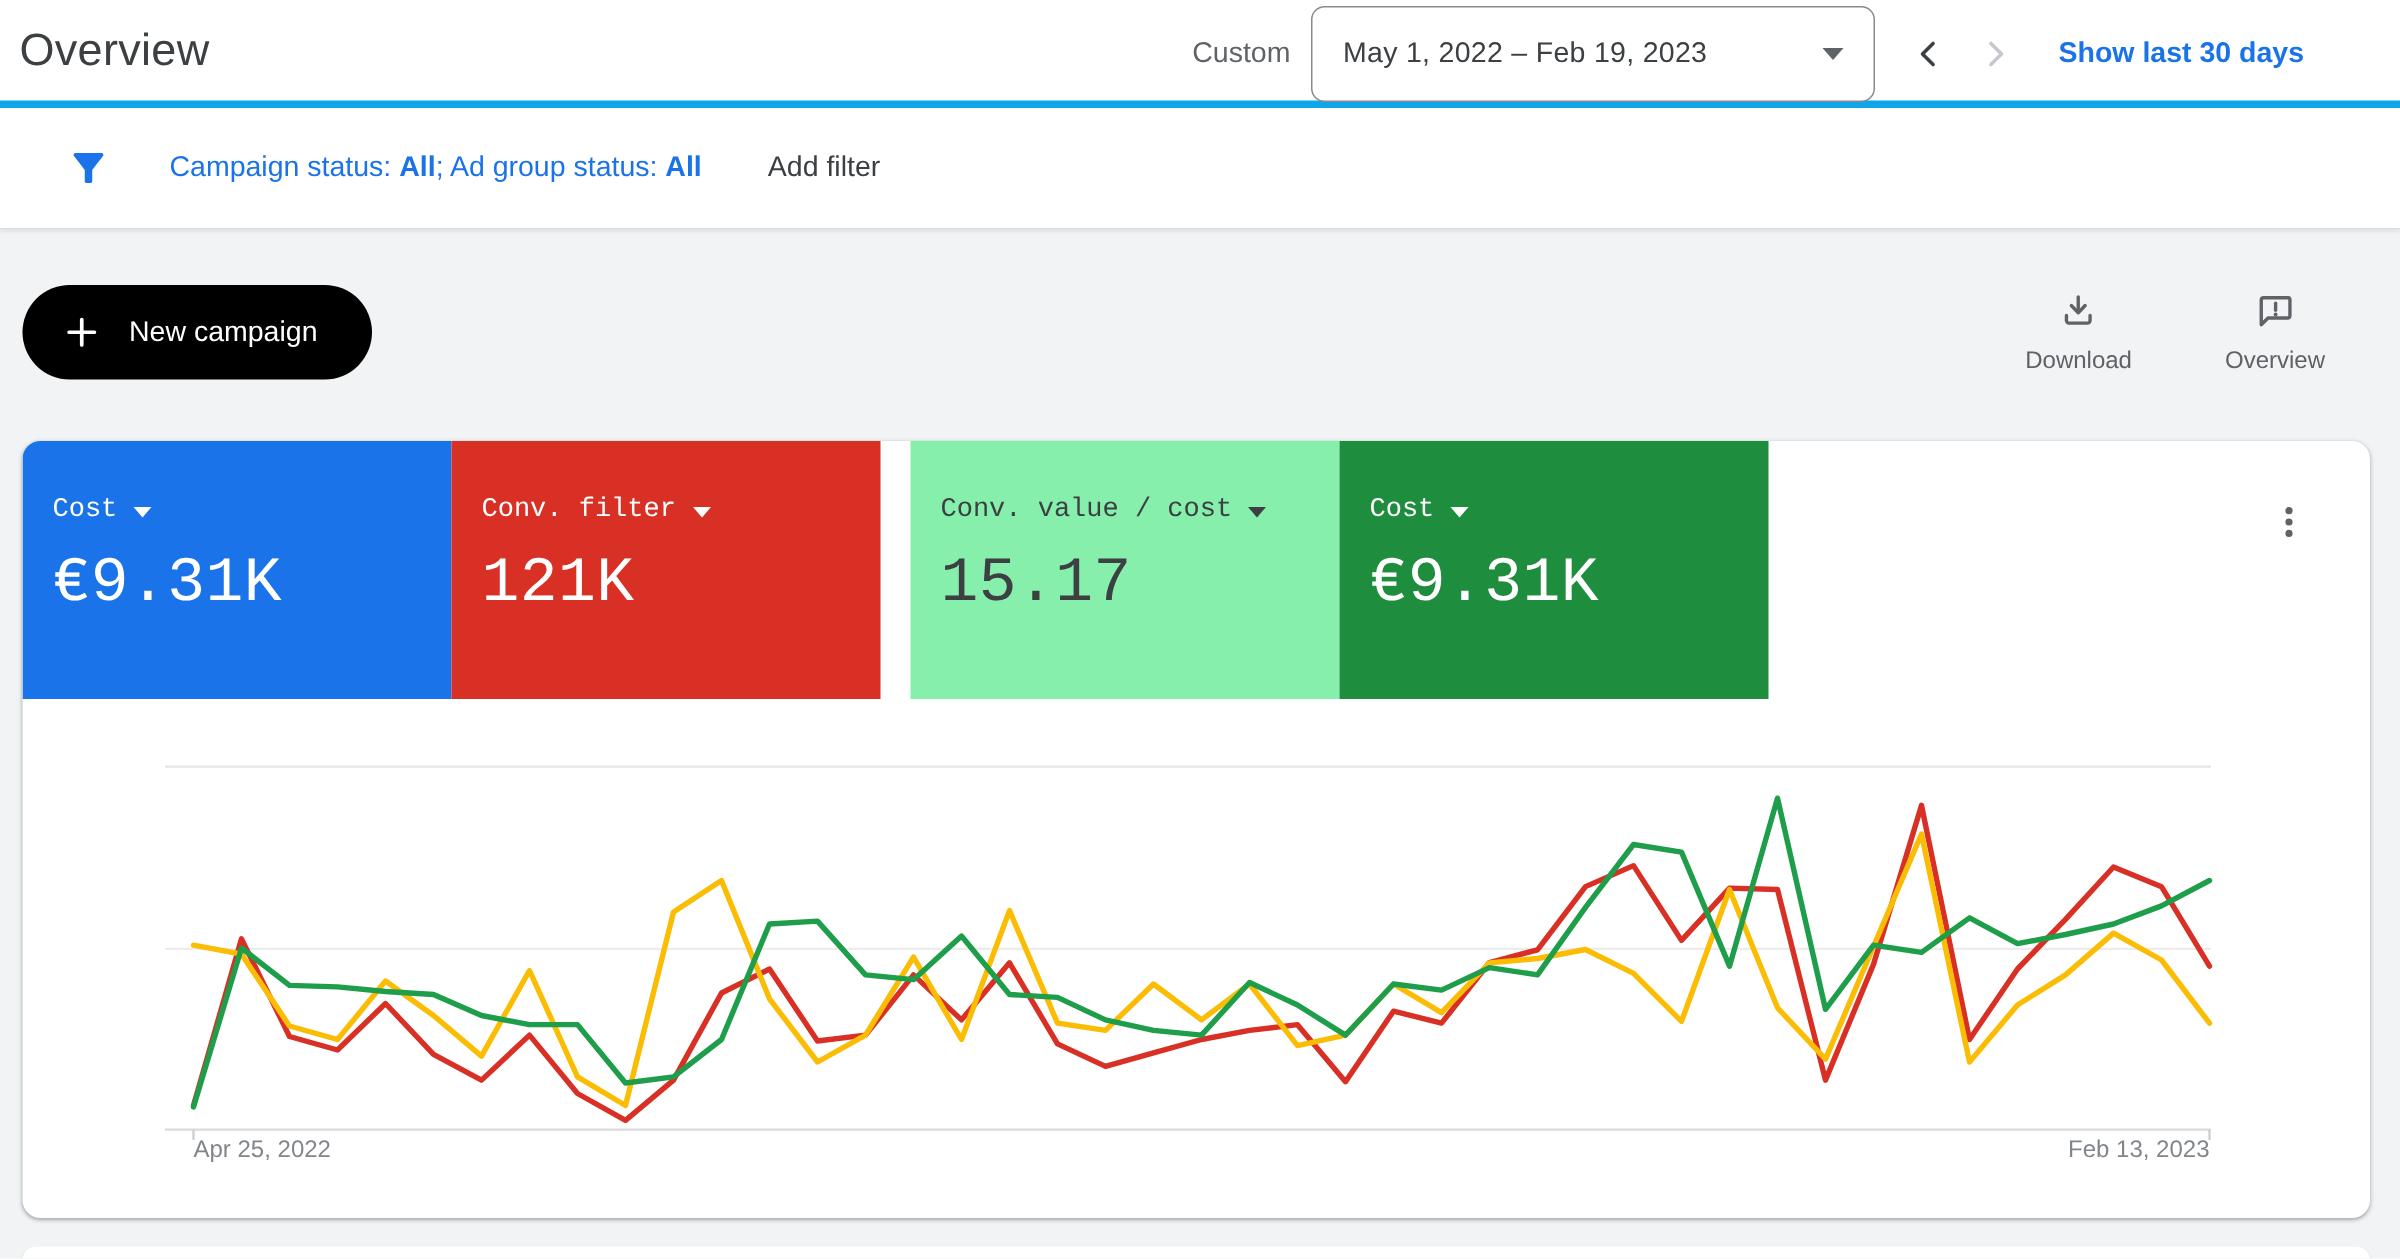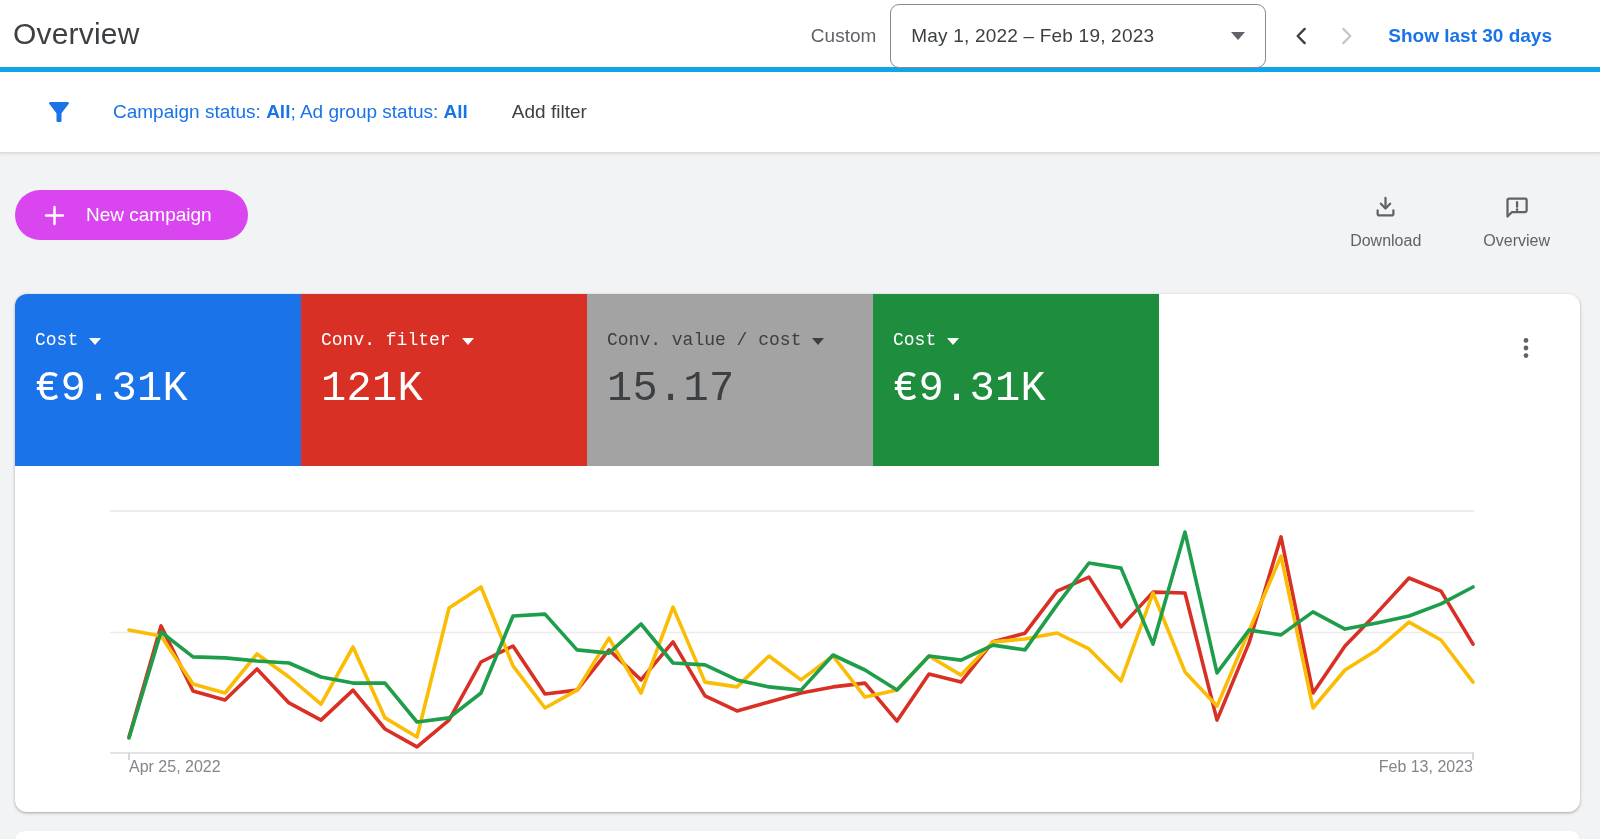--- a/index.html
+++ b/index.html
@@ -3,21 +3,21 @@
 <meta charset="utf-8">
 <style>
   * { box-sizing: border-box; margin: 0; padding: 0; }
   html,body { width:1600px; height:839px; overflow:hidden; }
   body { font-family:"Liberation Sans", sans-serif; background:#f1f3f4; position:relative; }
 
   
   .topbar { position:absolute; left:0; top:0; width:1600px; height:72px; background:#fff;
             border-bottom:5px solid #0ea5e9; display:flex; align-items:center; z-index:5; }
   .page-title { font-size:30px; font-weight:400; color:#3c4043; margin-left:13px; letter-spacing:.2px; }
-  .topbar-right { position:absolute; right:0; top:0; height:72px; display:flex; align-items:center; padding-right:48px; }
+  .topbar-right { position:absolute; right:0; top:0; height:72px; display:flex; align-items:center; padding-right:64px; }
   .custom-label { font-size:19px; color:#5f6368; margin-right:14px; }
   .date-btn { display:flex; align-items:center; justify-content:space-between; min-width:376px; height:64px;
               background:#fff; border:1px solid #868b90; border-radius:9px; padding:0 20px; cursor:pointer; }
   .date-btn-text { font-size:19px; color:#3c4043; font-weight:500; letter-spacing:.2px; }
   .caret { width:0; height:0; border-left:7px solid transparent; border-right:7px solid transparent;
            border-top:8px solid #5f6368; margin-left:18px; }
   .chev-btn { width:44px; height:44px; border:none; background:transparent; display:flex; align-items:center;
               justify-content:center; cursor:pointer; }
   .chev-prev { margin-left:14px; }
   .show-last { font-size:19px; color:#1a73e8; font-weight:600; text-decoration:none; margin-left:20px; white-space:nowrap; }
@@ -25,22 +25,22 @@
   
   .filterbar { position:absolute; left:0; top:72px; width:1600px; height:81px; background:#fff;
                border-bottom:1px solid #dadce0; box-shadow:0 1px 3px rgba(60,64,67,.12);
                display:flex; align-items:center; z-index:4;padding-left:23px; }
   .funnel-wrap { margin-left:20px; width:32px; display:flex; justify-content:center; }
   .filter-text { font-size:19px; color:#1a73e8; margin-left:38px; cursor:pointer; white-space:pre; }
   .filter-text b { font-weight:700; }
   .add-filter { font-size:19px; color:#3c4043; font-weight:500; margin-left:44px; cursor:pointer; }
 
   
-  .new-campaign { position:absolute; left:15px; top:190px; height:50px; border:none; border-radius:32px;
-                  background:#d946ef; color:#fff; font-size:19px; font-weight:500; font-family:inherit;
+  .new-campaign { position:absolute; left:15px; top:190px; height:63px; border:none; border-radius:32px;
+                  background:#000000; color:#fff; font-size:19px; font-weight:500; font-family:inherit;
                   display:flex; align-items:center; padding:0 36px 0 26px; cursor:pointer;text-align:right; }
   .new-campaign .plus { margin-right:18px; display:flex; }
   .tools { position:absolute; right:50px; top:194px; display:flex; gap:62px; }
   .tool { display:flex; flex-direction:column; align-items:center; cursor:pointer; background:none; border:none;
           font-family:inherit; }
   .tool-label { font-size:16px; color:#5f6368; margin-top:11px; }
 
   
   .card { position:absolute; left:15px; top:294px; width:1565px; height:518px; background:#fff;
           border-radius:12px; overflow:hidden;
@@ -134,21 +134,21 @@
         </div>
       <div class="tile-value">€9.31K</div>
     </div>
     <div class="tile" style="background: rgb(217, 48, 37); color: rgb(255, 255, 255);">
       <div class="tile-metric">
           <span>Conv. filter</span>
           <span class="tile-caret"></span>
         </div>
       <div class="tile-value">121K</div>
     </div>
-    <div class="tile" style="background: #a3a3a3; color: rgb(60, 64, 67);">
+    <div class="tile" style="background: #86efac; color: rgb(60, 64, 67); margin-left: 20px;">
       <div class="tile-metric">
           <span>Conv. value / cost</span>
           <span class="tile-caret"></span>
         </div>
       <div class="tile-value">15.17</div>
     </div>
     <div class="tile" style="background: rgb(30, 142, 62); color: rgb(255, 255, 255);">
       <div class="tile-metric">
           <span>Cost</span>
           <span class="tile-caret"></span>

